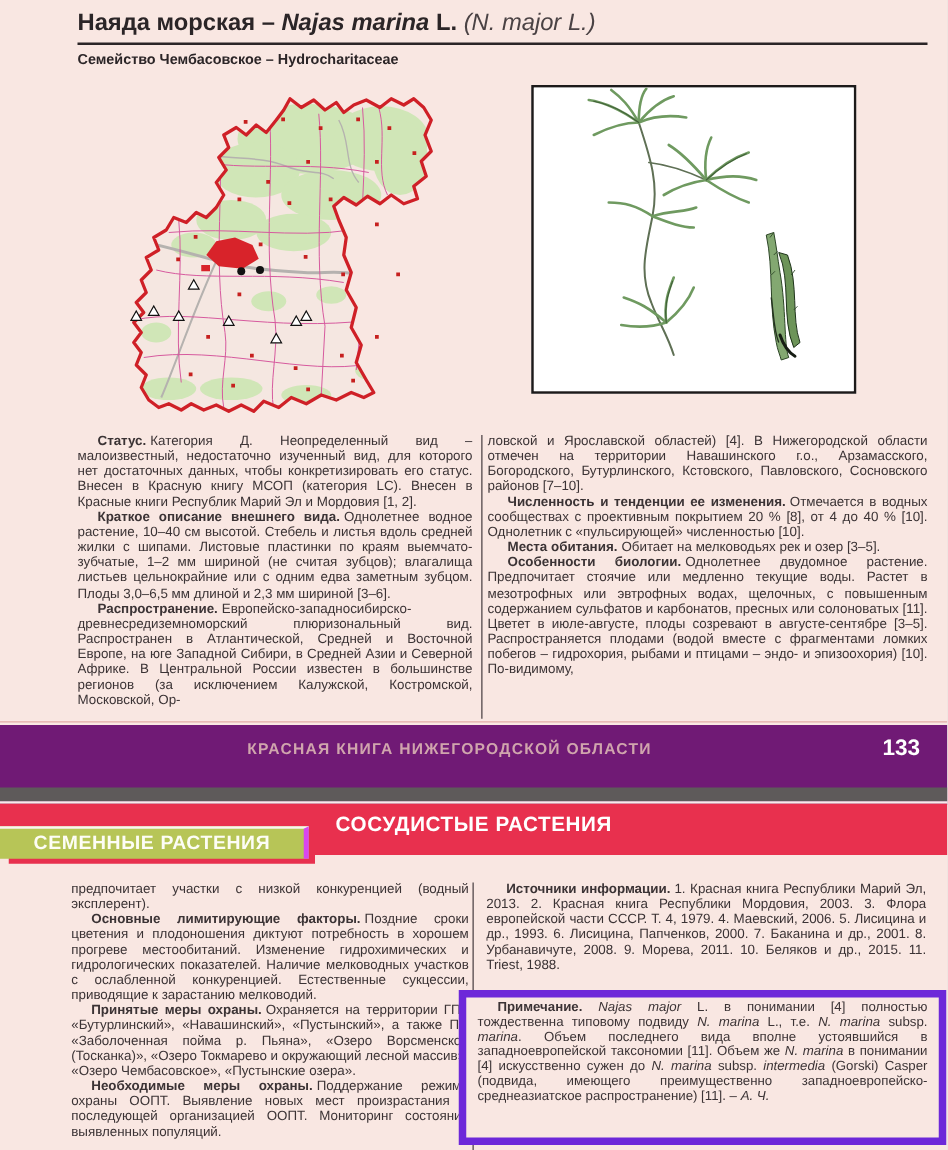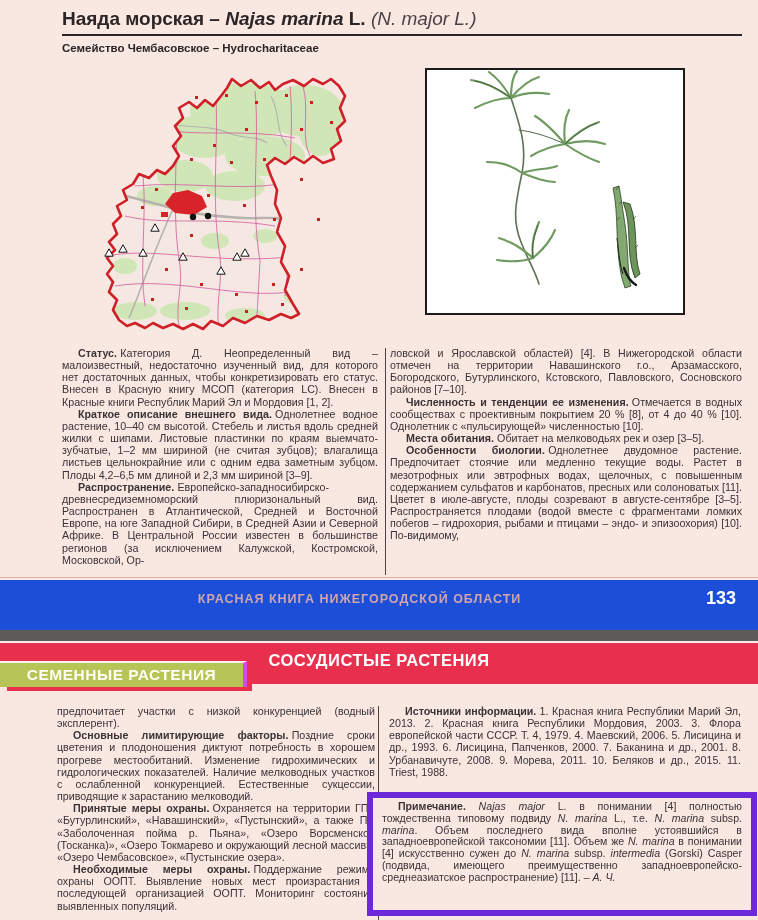--- a/index.html
+++ b/index.html
@@ -24,21 +24,21 @@
   .lead{font-weight:700;margin-right:.3em;}
   .u-left{left:62px;top:347px;width:316px;height:230px;}
   .u-right{left:390px;top:347px;width:352px;height:230px;}
   .l-left{left:57px;top:705px;width:318px;height:213px;}
   .l-right{left:389px;top:705px;width:352px;height:213px;}
   .vdiv{position:absolute;width:1px;background:#4c4345;}
   .v1{left:385px;top:348px;height:227px;}
   .v2{left:378px;top:706px;height:214px;}
   
   .pink-line{position:absolute;left:0;top:577px;width:758px;height:1px;background:#e2aca7;}
-  .banner1{position:absolute;left:0;top:580px;width:758px;height:64px;background:#1d4ed8;text-align:right;}
+  .banner1{position:absolute;left:0;top:580px;width:758px;height:64px;background:#701a75;text-align:right;}
   .banner1 .bt{position:absolute;left:50%;top:12px;transform:translateX(-56%);font-size:12.5px;font-weight:700;letter-spacing:1px;color:#d0a5ad;white-space:nowrap;}
   .banner1 .pn{position:absolute;right:22px;top:8px;font-size:18px;font-weight:700;color:#ffffff;}
   .graybar{position:absolute;left:0;top:630px;width:758px;height:11px;background:#5e5a5a;}
   .whiteline{position:absolute;left:0;top:641px;width:758px;height:2px;background:#f6ece9;}
   .banner2{position:absolute;left:0;top:643px;width:758px;height:41px;background:#e8304e;}
   .banner2 span{position:absolute;left:50%;top:8px;transform:translateX(-50%);font-size:16.5px;font-weight:700;letter-spacing:.5px;color:#ffffff;white-space:nowrap;}
   .greenbox{position:absolute;left:0;top:661px;width:247px;height:26px;background:#b7c557;
     border-top:2px solid #faf5ef;border-right:4px solid #d946ef;box-sizing:border-box;
     box-shadow:6px 5px 0 -1px #e8304e;
     display:flex;align-items:center;justify-content:center;}
@@ -204,21 +204,21 @@
         <path d="M196,132 C206,156 198,184 208,208 L213,204 C206,184 212,158 203,134 Z" fill="#6d9459" stroke="#1e331a" stroke-width="0.8"></path>
         <path d="M197,198 C200,207 204,212 209,215" stroke="#161d14" stroke-width="2.4" fill="none" stroke-linecap="round"></path>
         <path d="M190,168 C192,182 192,194 196,204" stroke="#22301e" stroke-width="1.1" fill="none"></path>
         <path d="M189,120 l3,-4 M192,134 l3,-3 M190,150 l3,-3 M206,150 l3,-4 M208,178 l3,-3" stroke="#2c4526" stroke-width="0.7"></path>
       </g>
     </svg>
   </div>
 
   <div class="col u-left">
     <p><span class="lead">Статус.</span><span>Категория Д. Неопределенный вид – малоизвестный, недостаточно изученный вид, для которого нет достаточных данных, чтобы конкретизировать его статус. Внесен в Красную книгу МСОП (категория LC). Внесен в Красные книги Республик Марий Эл и Мордовия [1, 2].</span></p>
-    <p><span class="lead">Краткое описание внешнего вида.</span><span>Однолетнее водное растение, 10–40 см высотой. Стебель и листья вдоль средней жилки с шипами. Листовые пластинки по краям выемчато-зубчатые, 1–2 мм шириной (не считая зубцов); влагалища листьев цельнокрайние или с одним едва заметным зубцом. Плоды 4,2–6,5 мм длиной и 2,3 мм шириной [3–9].</span></p>
+    <p><span class="lead">Краткое описание внешнего вида.</span><span>Однолетнее водное растение, 10–40 см высотой. Стебель и листья вдоль средней жилки с шипами. Листовые пластинки по краям выемчато-зубчатые, 1–2 мм шириной (не считая зубцов); влагалища листьев цельнокрайние или с одним едва заметным зубцом. Плоды 3,0–6,5 мм длиной и 2,3 мм шириной [3–6].</span></p>
     <p><span class="lead">Распространение.</span><span>Европейско-западносибирско-древнесредиземноморский плюризональный вид. Распространен в Атлантической, Средней и Восточной Европе, на юге Западной Сибири, в Средней Азии и Северной Африке. В Центральной России известен в большинстве регионов (за исключением Калужской, Костромской, Московской, Ор-</span></p>
   </div>
   <div class="vdiv v1"></div>
   <div class="col u-right">
     <p class="cont"><span>ловской и Ярославской областей) [4]. В Нижегородской области отмечен на территории Навашинского г.о., Арзамасского, Богородского, Бутурлинского, Кстовского, Павловского, Сосновского районов [7–10].</span></p>
     <p><span class="lead">Численность и тенденции ее изменения.</span><span>Отмечается в водных сообществах с проективным покрытием 20 % [8], от 4 до 40 % [10]. Однолетник с «пульсирующей» численностью [10].</span></p>
     <p><span class="lead">Места обитания.</span><span>Обитает на мелководьях рек и озер [3–5].</span></p>
     <p><span class="lead">Особенности биологии.</span><span>Однолетнее двудомное растение. Предпочитает стоячие или медленно текущие воды. Растет в мезотрофных или эвтрофных водах, щелочных, с повышенным содержанием сульфатов и карбонатов, пресных или солоноватых [11]. Цветет в июле-августе, плоды созревают в августе-сентябре [3–5]. Распространяется плодами (водой вместе с фрагментами ломких побегов – гидрохория, рыбами и птицами – эндо- и эпизоохория) [10]. По-видимому,</span></p>
   </div>
 

